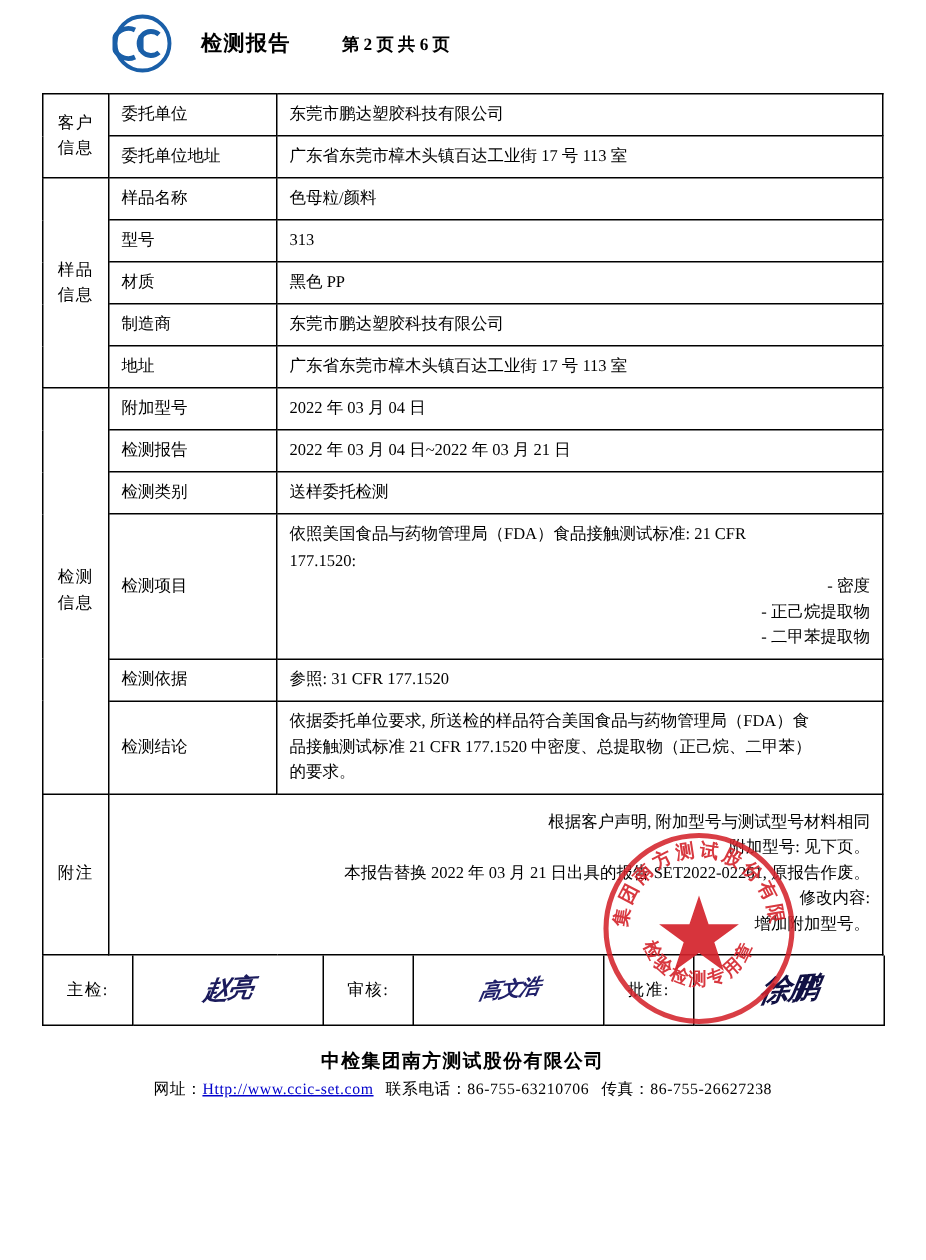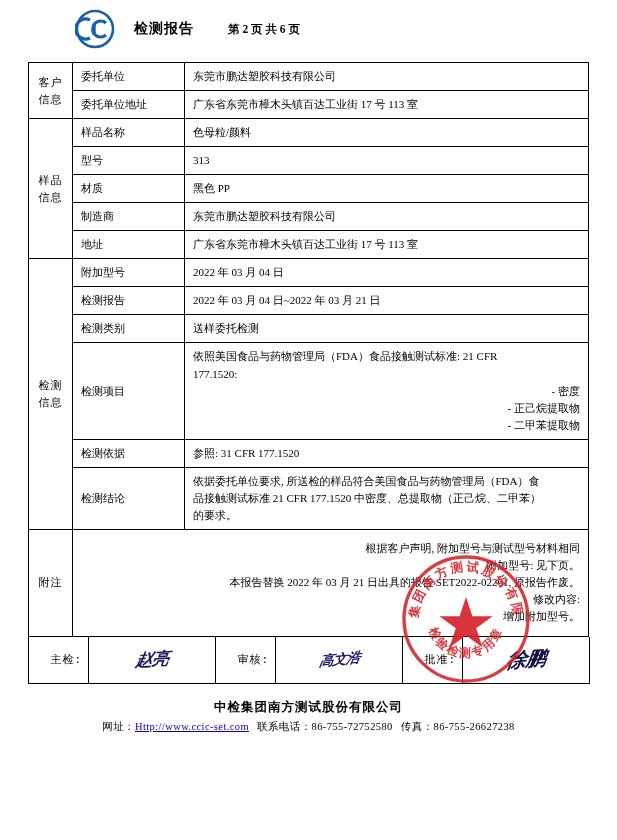--- a/index.html
+++ b/index.html
@@ -113,23 +113,22 @@
   table.sign td {
     border: 1px solid #000000;
     border-top: none;
     font-size: 11px;
     height: 42px;
     padding: 2px 6px;
     vertical-align: middle;
   }
   .sign-label {
     width: 58px;
-    text-align: right;
+    text-align: center;
     letter-spacing: 1px;
-    font-family: Liberation Mono, monospace;
   }
   .sign-slot {
     position: relative;
     text-align: center;
   }
   .sign-date {
     text-align: center;
     font-size: 11.5px;
   }
   .script {
@@ -345,17 +344,17 @@
           <textPath href="#arcBottom" startOffset="50%" text-anchor="middle">检验检测专用章</textPath>
         </text>
         <polygon fill="#d4232b" opacity="0.92" points="66,44 72.4,63.2 92.6,63.2 76.2,75.2 82.6,94.4 66,82.4 49.4,94.4 55.8,75.2 39.4,63.2 59.6,63.2"></polygon>
       </svg>
     </div>
   </div>
 
   <div class="footer">
     <div class="company">中检集团南方测试股份有限公司</div>
     <div class="line">
-      <span>网址：</span><span class="url">Http://www.ccic-set.com</span><span style="display:inline-block;width:8px"></span><span>联系电话：</span><span>86-755-72752580</span><span style="display:inline-block;width:8px"></span><span>传真：</span><span>86-755-26627238</span>
+      <span>网址：</span><span class="url">Http://www.ccic-set.com</span><span style="display:inline-block;width:8px"></span><span>联系电话：</span><span>86-755-63210706</span><span style="display:inline-block;width:8px"></span><span>传真：</span><span>86-755-26627238</span>
     </div>
   </div>
 
 </div>
 
 </body></html>

